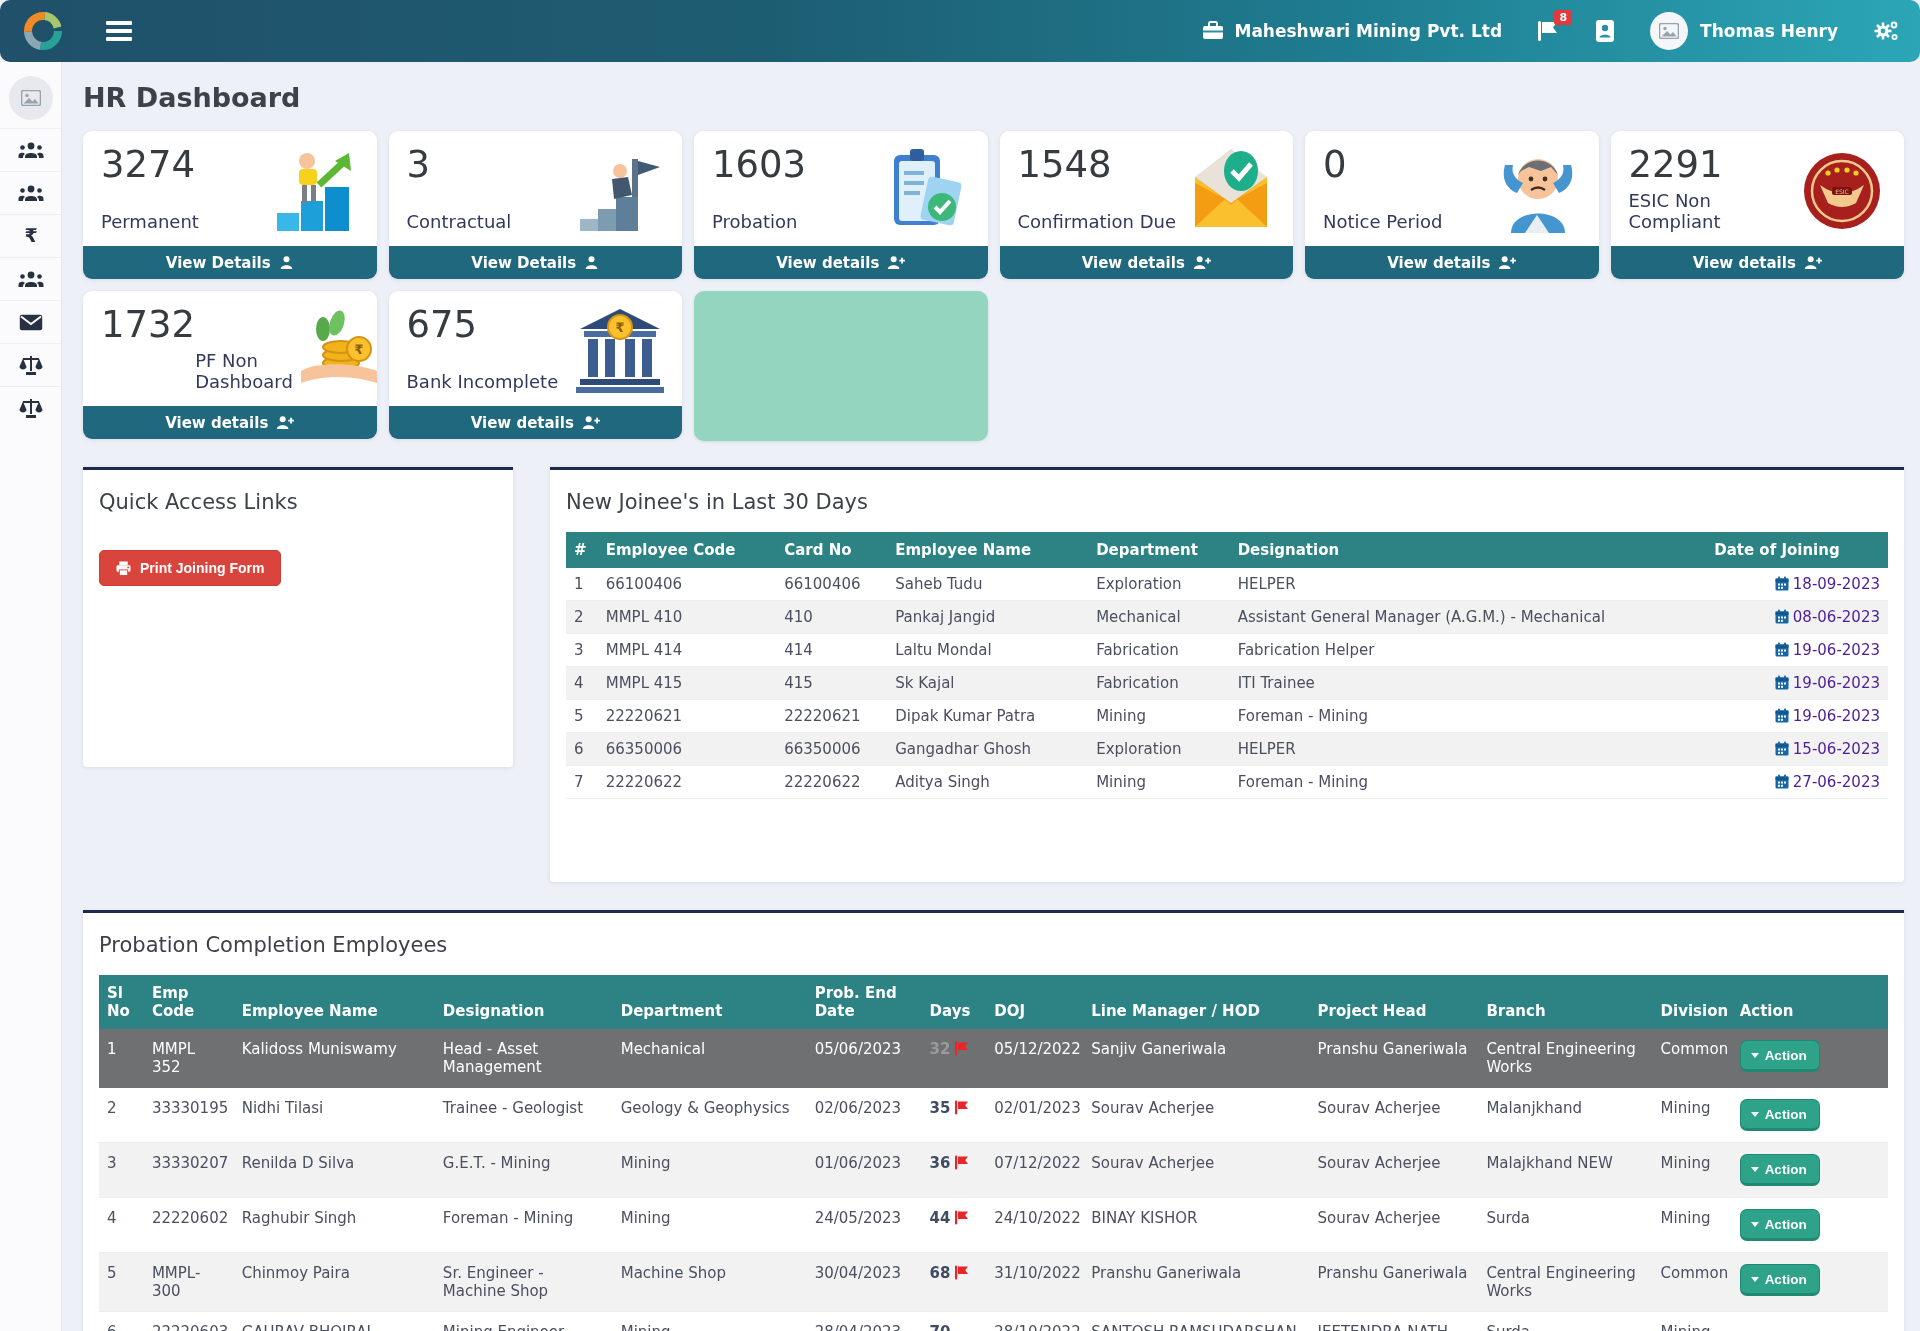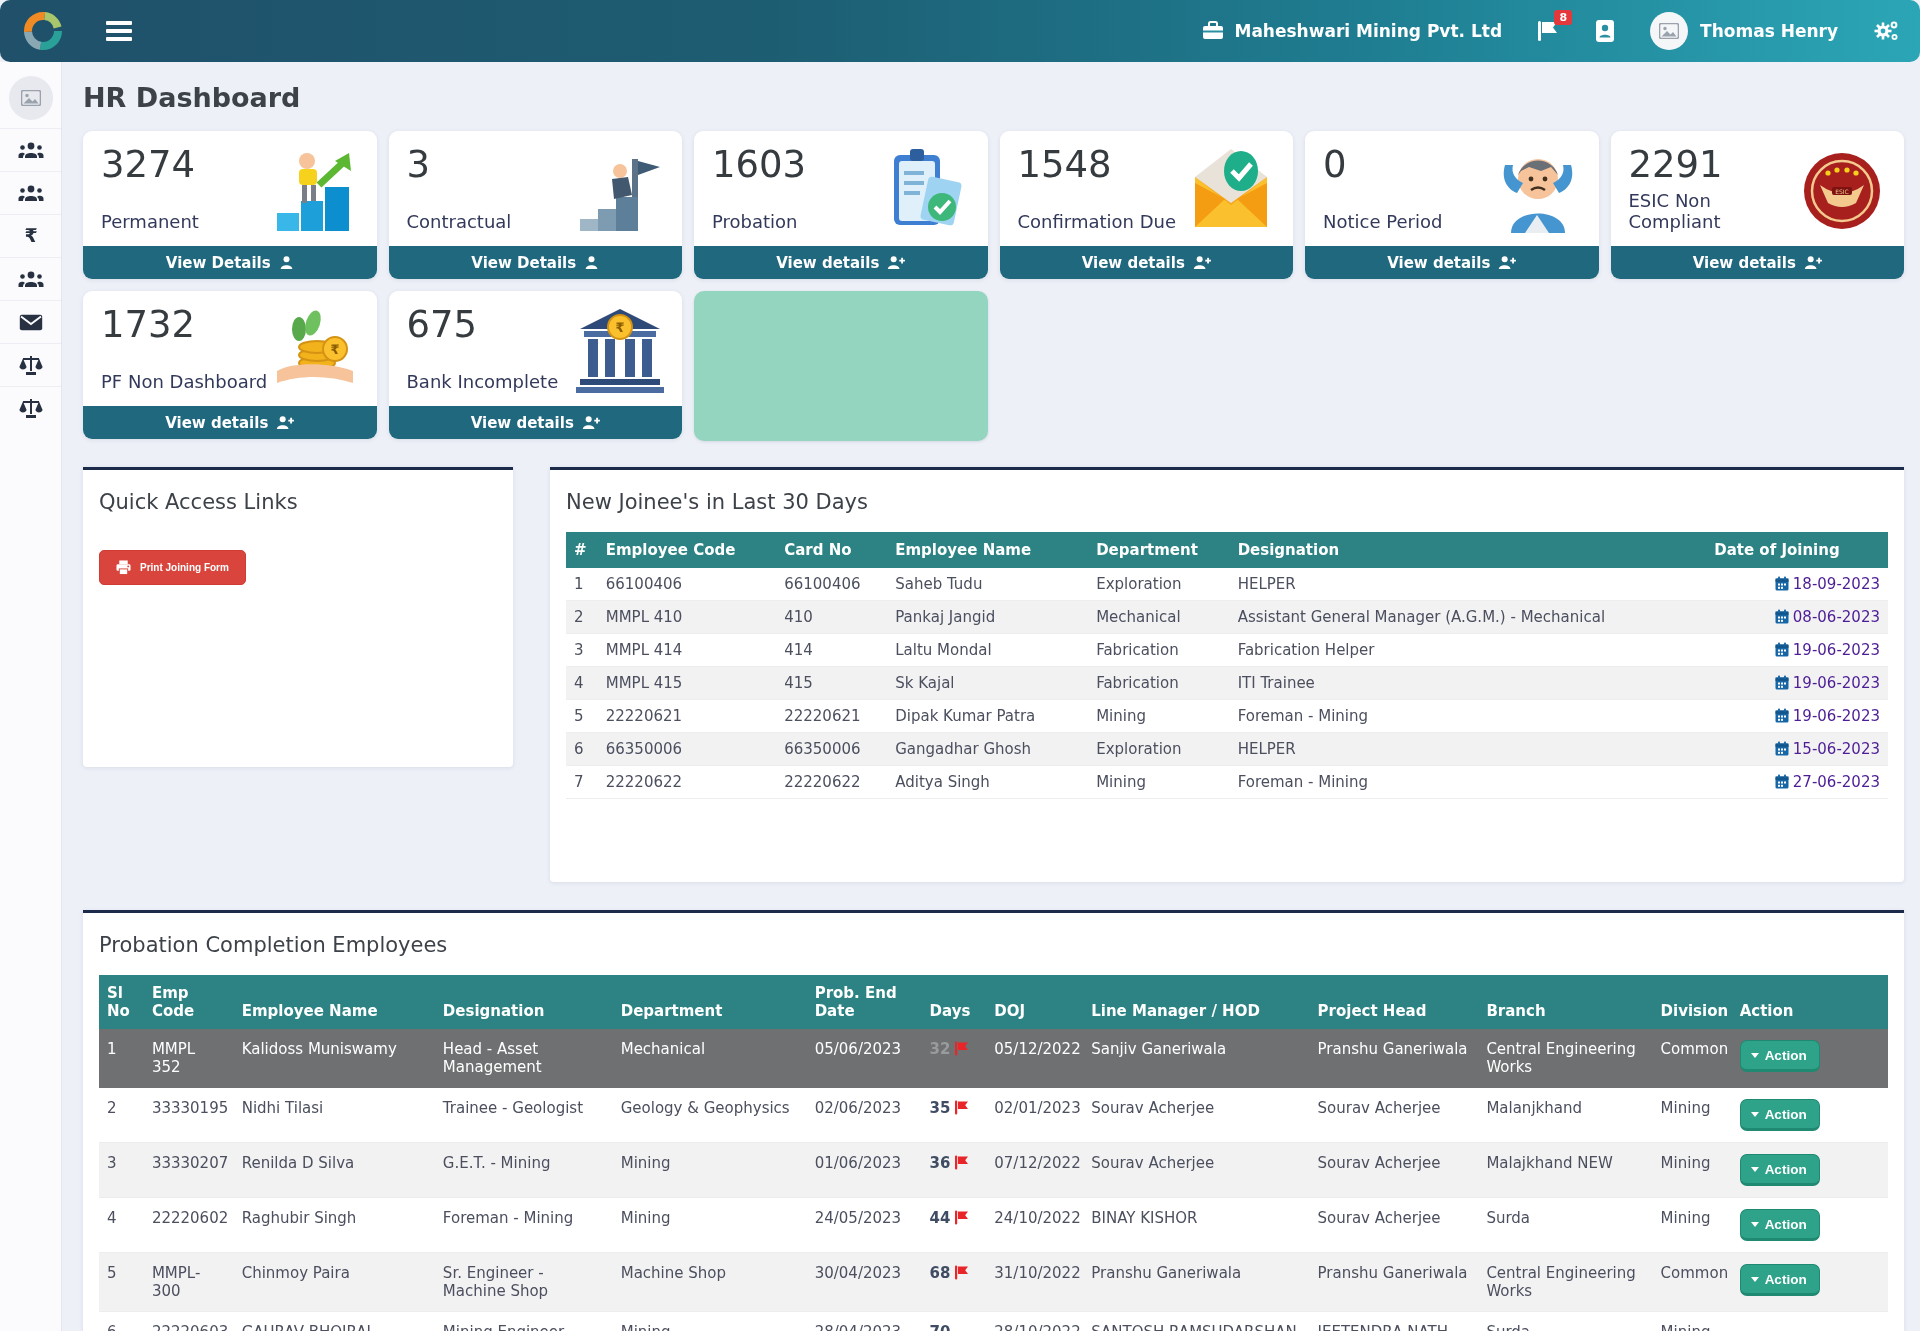--- a/index.html
+++ b/index.html
@@ -46,21 +46,21 @@
 
   
   .panel { background:#fff; border-top:3px solid #1c2b4a; box-shadow:0 1px 4px rgba(40,50,90,.10);
     border-radius:0 0 4px 4px; }
   .panel-title { font-size:21px; color:#3d4249; padding:20px 16px 14px 16px; }
   .lower-row { display:flex; gap:37px; margin-top:26px; align-items:flex-start; }
   .quick-panel { width:430px; flex:none; min-height:300px; padding-bottom:26px; }
   .quick-links { margin:6px 16px 0 16px; }
   .quick-link { font-size:17px; color:#3f4e6d; padding:9px 2px; border-bottom:1px solid #eef0f4; cursor:pointer; }
   .print-btn { margin:22px 16px 0 16px; background:#d9453d; border:1px solid #cf3c34; color:#fff;
-    font-size:10px; font-weight:bold; padding:9px 16px; border-radius:5px; display:inline-flex;
+    font-size:14px; font-weight:bold; padding:9px 16px; border-radius:5px; display:inline-flex;
     align-items:center; gap:9px; cursor:pointer; }
   .joinee-panel { flex:1; min-height:415px; }
 
   
   table { border-collapse:collapse; width:calc(100% - 32px); margin:4px 16px 18px 16px; table-layout:fixed; }
   thead th { background:#2d8383; color:#fff; font-size:15px; font-weight:bold; text-align:left;
     padding:9px 8px; vertical-align:bottom; }
   tbody td { font-size:15px; color:#4b4f5e; padding:7px 8px; vertical-align:top; }
   .joinee-table tbody tr:nth-child(even) { background:#f2f2f3; }
   .joinee-table tbody td { border-bottom:1px solid #eceef0; }
@@ -407,21 +407,21 @@
             <path d="M0.8 15 C0.8 9.6 13.2 9.6 13.2 15 Z" fill="#fff"></path>
             <g stroke="#fff" stroke-width="2">
               <line x1="16" y1="3" x2="16" y2="9"></line>
               <line x1="13" y1="6" x2="19" y2="6"></line>
             </g>
           </svg>
      </div>
       </div>
       <div class="stat-card">
         <div class="stat-body">
-       <div style="display:flex;flex-direction:column;">
+       <div style="display:flex;">
          <div class="stat-num">1732</div>
          <div class="stat-label">PF Non Dashboard</div>
        </div>
        <svg class="stat-icon" viewBox="0 0 92 92">
             <ellipse cx="30" cy="24" rx="7" ry="12" fill="#58a84c"></ellipse>
             <ellipse cx="44" cy="18" rx="7" ry="13" fill="#6fc05e" transform="rotate(18 44 18)"></ellipse>
             <g fill="#f2b21c" stroke="#d49313" stroke-width="2">
               <ellipse cx="48" cy="58" rx="18" ry="6"></ellipse>
               <ellipse cx="48" cy="50" rx="18" ry="6"></ellipse>
               <ellipse cx="48" cy="42" rx="18" ry="6"></ellipse>

